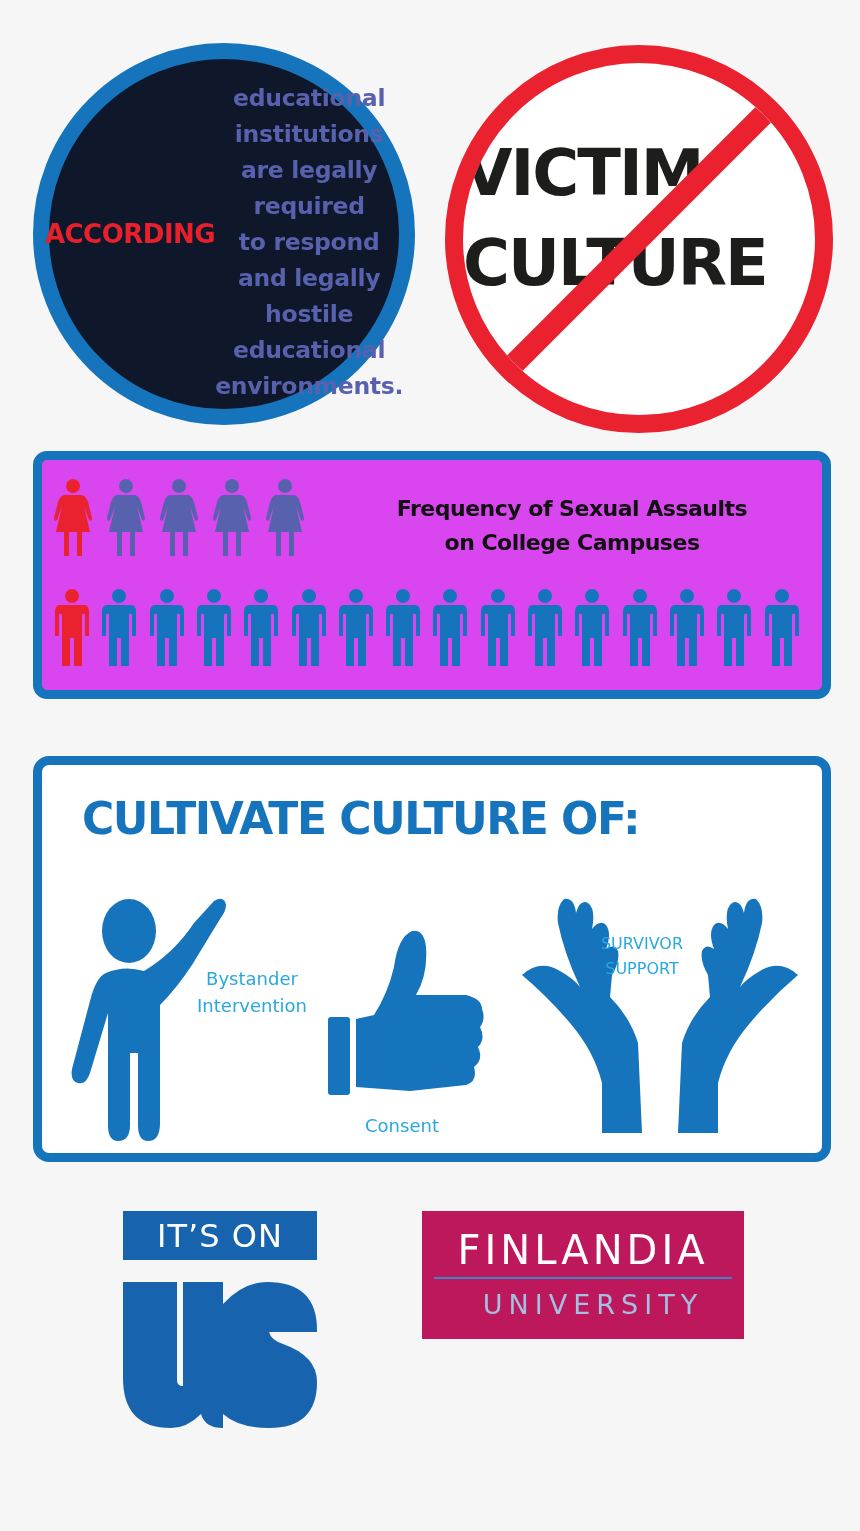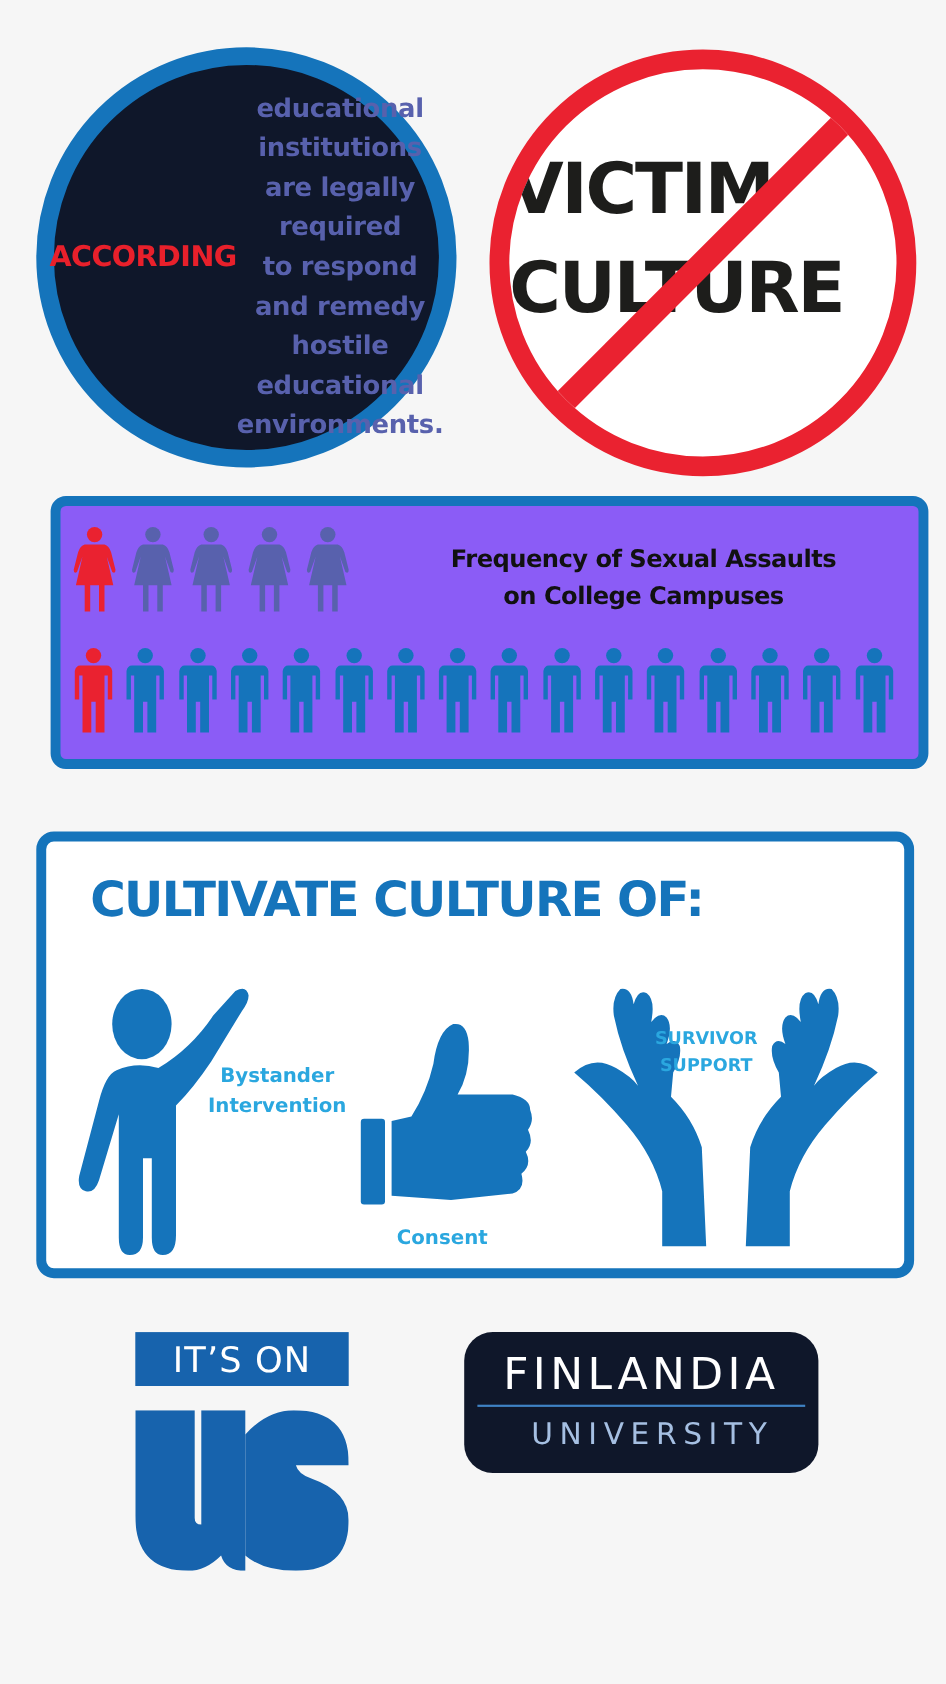--- a/index.html
+++ b/index.html
@@ -24,56 +24,56 @@
   .vb-text {
     position:absolute; left:0; right:0; color:#1d1d1b;
     font-weight:bold; font-size:64px; letter-spacing:-2px; line-height:1;
   }
   .slash {
     position:absolute; left:50%; top:50%; width:520px; height:22px; background:#ea2230;
     transform:translate(-50%,-50%) rotate(-45deg);
   }
   
   .freq-box {
-    left:46px; top:451px; width:780px; height:230px; border:9px solid #1574bb; border-radius:14px; background:#8b5cf6;
+    left:33px; top:451px; width:780px; height:230px; border:9px solid #1574bb; border-radius:14px; background:#d946ef;
   }
   .freq-title {
     position:absolute; left:320px; top:32px; width:420px; text-align:center;
     font-weight:bold; font-size:22px; line-height:34px; color:#111; letter-spacing:-0.5px;
   }
   .woman, .man { position:absolute; }
   
   .culture-box {
     left:33px; top:756px; width:780px; height:388px; border:9px solid #1574bb; border-radius:16px; background:#fff;
   }
   .culture-title {
     position:absolute; left:40px; top:28px; color:#1574bb; font-weight:bold; font-size:44px; letter-spacing:-1.5px;
   }
-  .lbl { position:absolute; color:#2aa7df; font-weight:bold; font-size:18px; text-align:center; line-height:27px; }
+  .lbl { position:absolute; color:#2aa7df; font-weight:normal; font-size:18px; text-align:center; line-height:27px; }
   
   .itson-top {
     left:123px; top:1211px; width:194px; height:49px; background:#1763ad; color:#fff;
     font-size:32px; display:flex; align-items:center; justify-content:center; letter-spacing:1px;
   }
   .fin {
-    left:422px; top:1211px; width:322px; height:128px; background:#0f172a;border-radius:26px;
+    left:422px; top:1211px; width:322px; height:128px; background:#be185d;
   }
   .fin-name { position:absolute; left:0; right:0; top:16px; text-align:center; color:#fff; font-size:40px; letter-spacing:4px; }
   .fin-rule { position:absolute; left:12px; right:12px; top:66px; height:2px; background:#3f82c4; }
   .fin-sub { position:absolute; left:0; right:0; top:78px; text-align:center; color:#a5bfe2; font-size:27px; letter-spacing:6px;padding-left:20px; }
 </style>
 </head>
 <body>
 
 <div class="abs circle-blue">
   <div class="red-head">ACCORDING</div>
   <div class="purple-body">
     <div>educational institutions</div>
     <div>are legally required</div>
-    <div>to respond and remedy</div>
+    <div>to respond and legally</div>
     <div>hostile educational</div>
     <div>environments.</div>
   </div>
 </div>
 
 <div class="abs nosign">
   <div class="vb-text" style="top:78px;">VICTIM</div>
   <div class="vb-text" style="top:168px;">CULTURE</div>
   <div class="slash"></div>
 </div>

